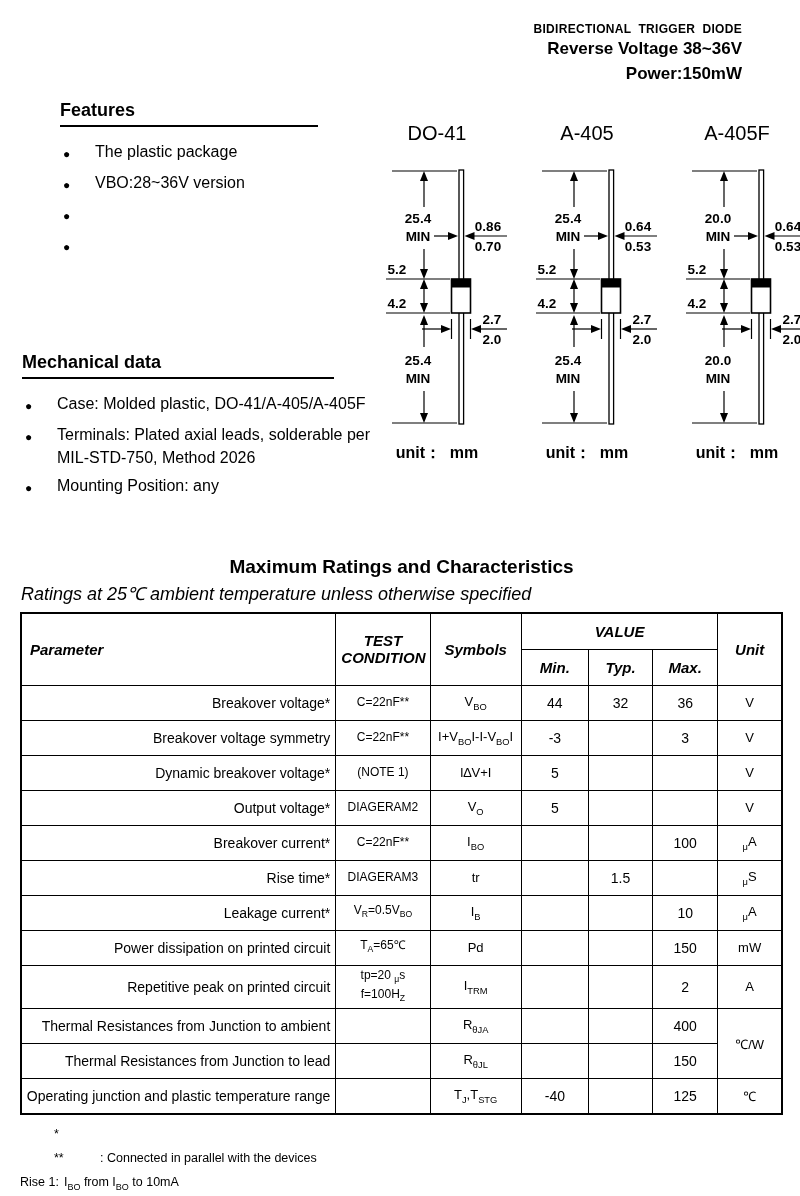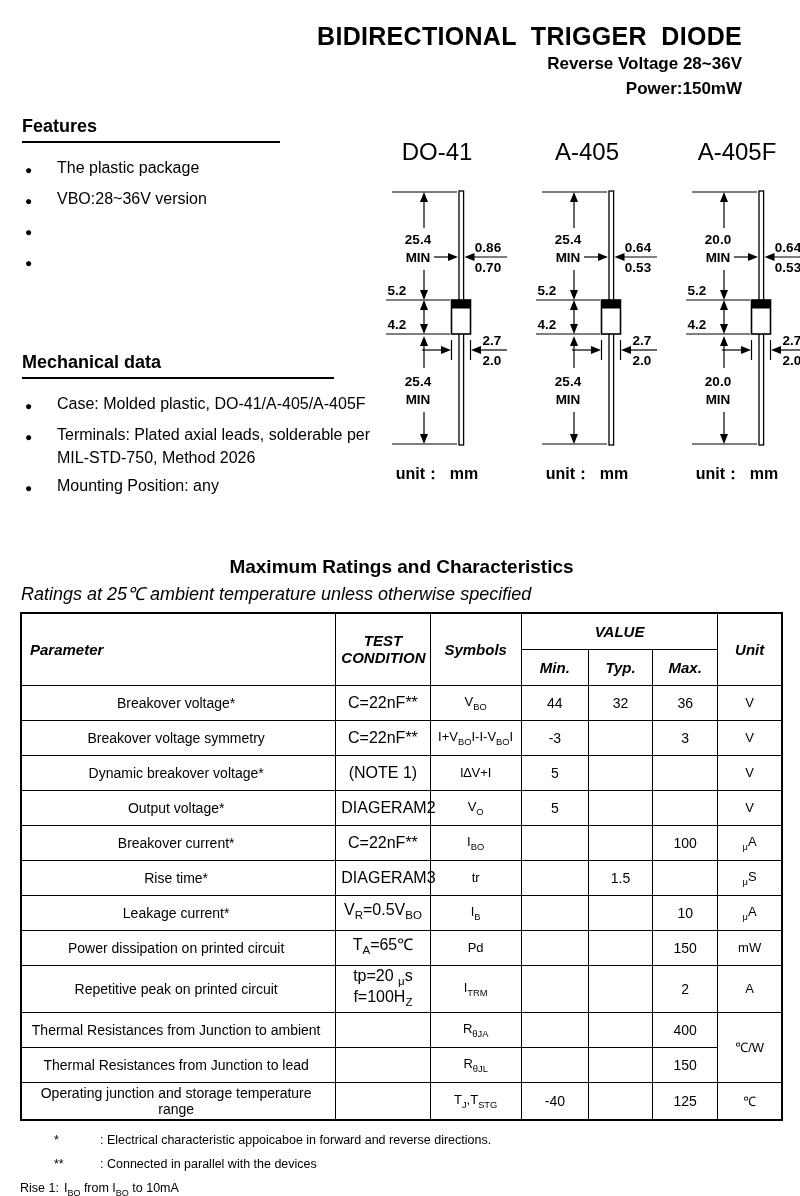--- a/index.html
+++ b/index.html
@@ -1,75 +1,75 @@
 <!DOCTYPE html>
 <html><head>
 <meta charset="utf-8">
 <style>
   html,body{margin:0;padding:0;background:#fff;color:#000;
     font-family:"Liberation Sans",sans-serif;}
   .page{position:relative;width:800px;height:1196px;background:#fff;overflow:hidden;}
 
   
   .doc-header{position:absolute;top:22px;right:58px;text-align:right;}
-  .doc-title{font-size:25px;font-weight:bold;white-space:pre;letter-spacing:.3px;}
+  .doc-title{font-size:12px;font-weight:bold;white-space:pre;letter-spacing:.3px;}
   .doc-sub{font-size:17px;font-weight:bold;line-height:25px;}
 
   
   .sec{position:absolute;left:22px;}
   .sec-heading{font-size:18px;font-weight:bold;border-bottom:2px solid #000;padding-bottom:4px;}
-  .features{top:116px;width:340px;}
+  .features{top:100px;width:340px;margin-left:38px;}
   .features .sec-heading{width:258px;}
   .mech{top:352px;width:350px;}
   .mech .sec-heading{width:312px;}
   .bullets{margin-top:13px;}
   .bullet{display:flex;margin-bottom:5px;font-size:16px;line-height:23px;}
   .dot{flex:none;width:32px;font-size:12px;padding-top:3px;padding-left:3px;}
   .bullet-text{white-space:pre-line;}
 
   
   .packages{position:absolute;left:366px;top:122px;display:flex;gap:8px;}
   .pkg{width:142px;text-align:center;}
-  .pkg-title{font-size:24px;margin-bottom:6px;margin-top:16px;}
+  .pkg-title{font-size:20px;margin-bottom:6px;}
   .pkg svg{display:block;margin:0 auto;}
   .pkg svg text{font-family:"Liberation Sans",sans-serif;}
   .pkg-unit{font-size:16px;font-weight:bold;margin-top:12px;white-space:pre;}
 
   
   .ratings{position:absolute;left:20px;top:556px;width:763px;}
   .ratings-title{font-size:19px;font-weight:bold;text-align:center;}
   .ratings-sub{font-size:18px;margin:3px 0 7px 1px;font-style:italic;}
   table{border-collapse:collapse;width:763px;table-layout:fixed;border:2px solid #000;}
   th,td{border:1px solid #000;padding:2px 5px;text-align:center;vertical-align:middle;}
   th{font-style:italic;font-weight:bold;font-size:15px;}
   th.pre{white-space:pre-line;}
   thead tr{height:36px;}
   tbody tr{height:35px;}
   td{font-size:14px;}
-  td.c-parameter{text-align:center;padding-left:0;}
+  td.c-parameter{text-align:right;padding-left:0;}
   td.c-symbol{font-size:13px;}
-  td.c-condition{font-size:16px;line-height:15px;}
+  td.c-condition{font-size:12px;line-height:15px;}
   td.c-unit{font-size:13px;}
   sub{font-size:.72em;}
 
   
   .footnotes{margin-top:12px;font-size:12.5px;}
   .fn{display:flex;margin-bottom:10px;}
   .fn .fn-marker{flex:none;}
   .fn.indent .fn-marker{padding-left:34px;width:46px;}
   .fn.noindent .fn-marker{padding-right:5px;}
 </style>
 </head>
 <body>
 
 <div class="page">
 
   <header class="doc-header">
     <div class="doc-title">BIDIRECTIONAL  TRIGGER  DIODE</div>
-    <div class="doc-sub">Reverse Voltage 28~36V</div>
+    <div class="doc-sub">Reverse Voltage 38~36V</div>
     <div class="doc-sub">Power:150mW</div>
   </header>
 
   <section class="sec features">
     <div class="sec-heading">Features</div>
     <div class="bullets" id="features-list">
         <div class="bullet">
           <span class="dot">●</span>
           <span class="bullet-text">The plastic package</span>
         </div>
@@ -367,34 +367,33 @@
           </tr>
           <tr>
             <td class="c-parameter">Thermal Resistances from Junction to lead</td>
             <td class="c-condition"></td>
             <td class="c-symbol">R<sub>θJL</sub></td>
             <td class="c-min"></td>
             <td class="c-typ"></td>
             <td class="c-max">150</td>
           </tr>
           <tr>
-            <td class="c-parameter">Operating junction and storage temperature range</td>
+            <td class="c-parameter">Operating junction and plastic temperature range</td>
             <td class="c-condition"></td>
             <td class="c-symbol">T<sub>J</sub>,T<sub>STG</sub></td>
             <td class="c-min">-40</td>
             <td class="c-typ"></td>
             <td class="c-max">125</td>
             <td class="c-unit">℃</td>
           </tr>
         </tbody>
     </table>
     <div class="footnotes" id="footnotes">
         <div class="fn indent">
           <span class="fn-marker">*</span>
-          <span class="fn-text">: Electrical characteristic appoicaboe in forward and reverse directions.</span>
         </div>
         <div class="fn indent">
           <span class="fn-marker">**</span>
           <span class="fn-text">: Connected in parallel with the devices</span>
         </div>
         <div class="fn noindent">
           <span class="fn-marker">Rise 1:</span>
           <span class="fn-text">I<sub>BO</sub> from I<sub>BO</sub> to 10mA</span>
         </div>
       </div>

